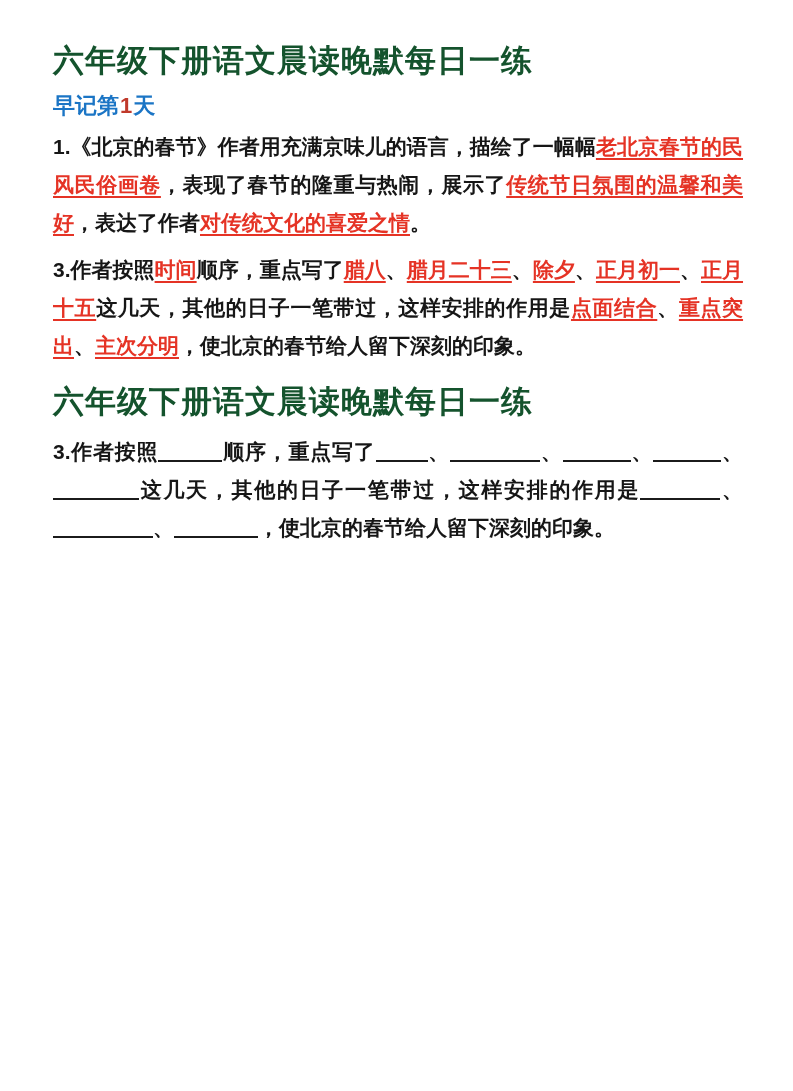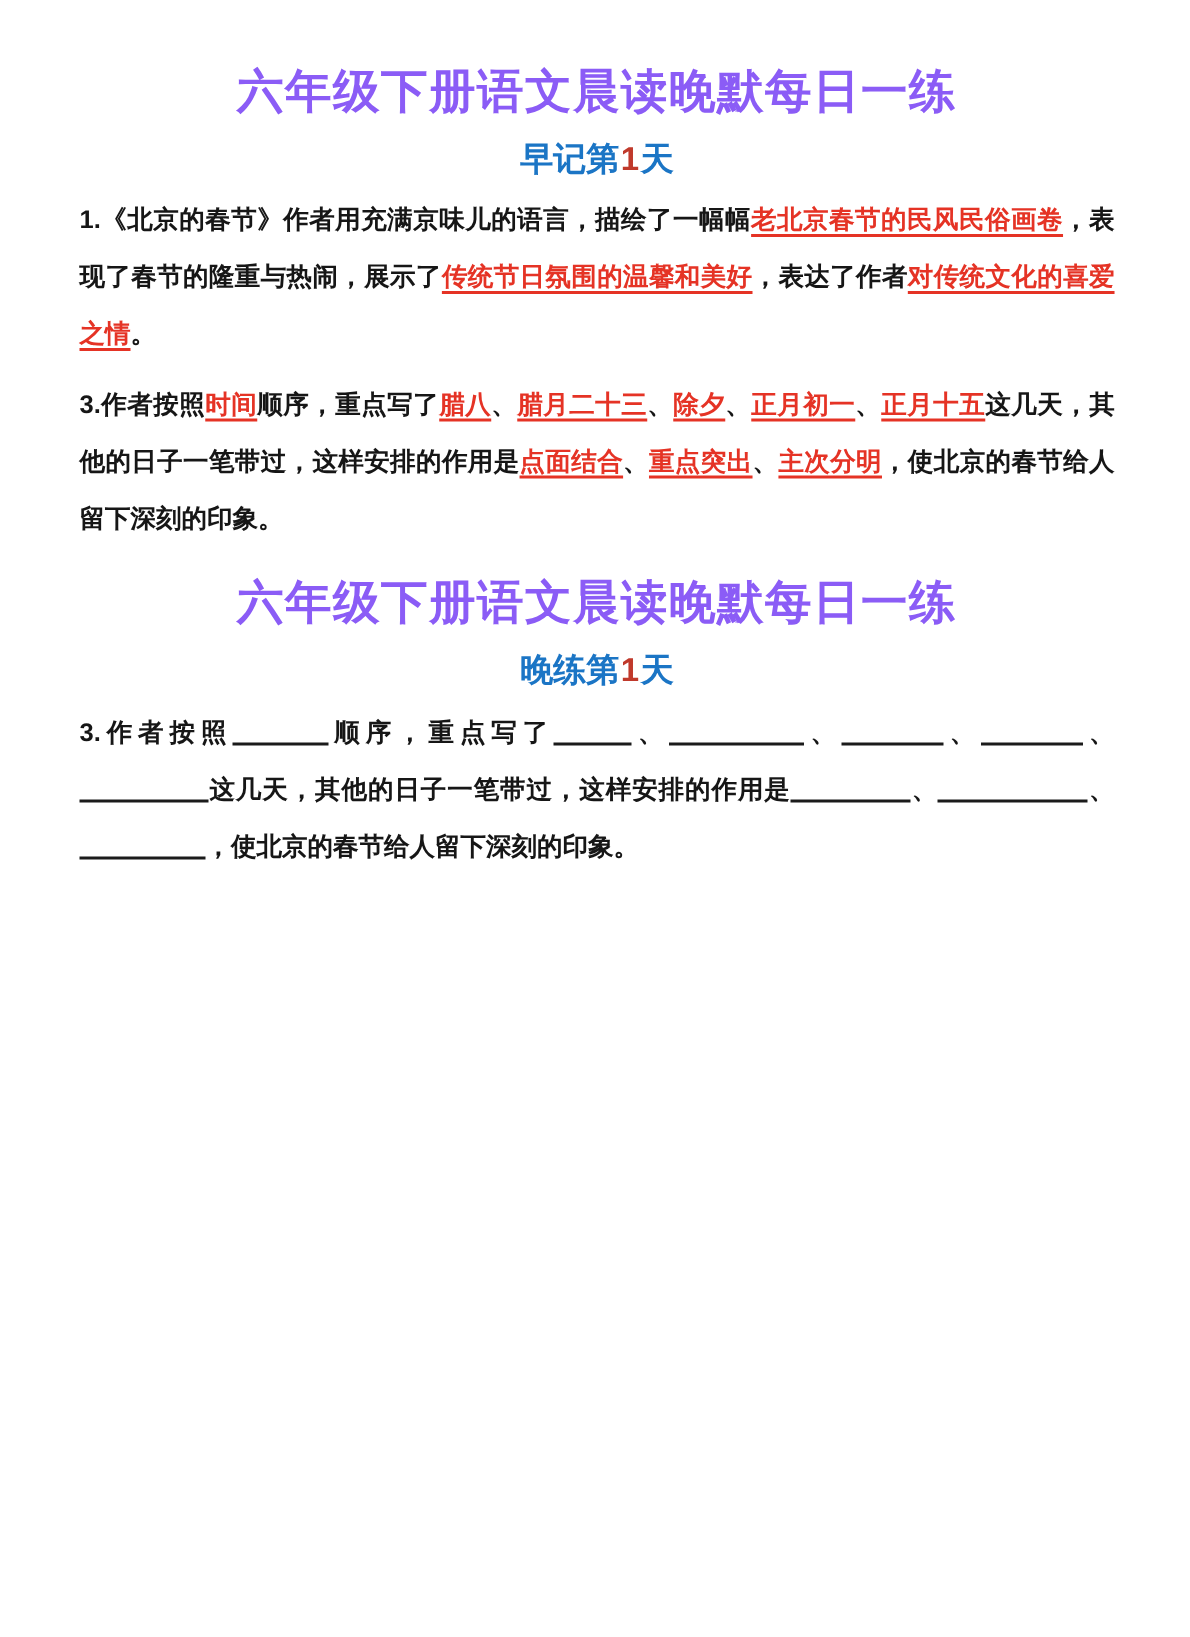--- a/index.html
+++ b/index.html
@@ -16,29 +16,29 @@
     width:793px;height:1091px;overflow:hidden;
     background:var(--page-bg);
     font-family:"Liberation Sans","DejaVu Sans",sans-serif;
     color:var(--text);
   }
   .page{width:793px;height:1091px;padding:42px 50px 0 53px;}
   .section{margin:0;}
   .section + .section{margin-top:18px;}
   .title{
     font-size:31px;font-weight:800;letter-spacing:1px;
-    text-align:center;color:#8b5cf6;margin:0 0 11px 0;line-height:1.25;
+    color:#14532d;margin:0 0 11px 0;line-height:1.25;
   }
   .subtitle{
-    text-align:center;font-size:22px;font-weight:700;
+    font-size:22px;font-weight:700;
     color:var(--blue);margin:0 0 9px 0;line-height:1.25;
   }
   .subtitle .day-num{color:var(--day-red);padding:0 1px;}
   .para{
-    font-size:17px;line-height:38px;font-weight:600;
+    font-size:21px;line-height:38px;font-weight:600;
     text-align:justify;margin:0 0 9px 0;color:var(--text);
   }
   .red{
     color:var(--red);font-weight:700;
     text-decoration:underline;
     text-decoration-thickness:2px;
     text-underline-offset:4px;
   }
   .blank{
     display:inline-block;
@@ -58,21 +58,18 @@
       <span>早记第</span><span class="day-num">1</span><span>天</span>
     </div>
     <div>
         <p class="para"><span>1.《北京的春节》作者用充满京味儿的语言，描绘了一幅幅</span><span class="red">老北京春节的民风民俗画卷</span><span>，表现了春节的隆重与热闹，展示了</span><span class="red">传统节日氛围的温馨和美好</span><span>，表达了作者</span><span class="red">对传统文化的喜爱之情</span><span>。</span></p>
         <p class="para"><span>3.作者按照</span><span class="red">时间</span><span>顺序，重点写了</span><span class="red">腊八</span><span>、</span><span class="red">腊月二十三</span><span>、</span><span class="red">除夕</span><span>、</span><span class="red">正月初一</span><span>、</span><span class="red">正月十五</span><span>这几天，其他的日子一笔带过，这样安排的作用是</span><span class="red">点面结合</span><span>、</span><span class="red">重点突出</span><span>、</span><span class="red">主次分明</span><span>，使北京的春节给人留下深刻的印象。</span></p>
       </div>
   </section>
 
   <section class="section">
     <h1 class="title">六年级下册语文晨读晚默每日一练</h1>
-    <div class="subtitle">
-      <span>晚练第</span><span class="day-num">1</span><span>天</span>
-    </div>
     <div>
         <p class="para"><span>3.作者按照</span><span class="blank" style="width: 64px;"></span><span>顺序，重点写了</span><span class="blank" style="width: 52px;"></span><span>、</span><span class="blank" style="width: 90px;"></span><span>、</span><span class="blank" style="width: 68px;"></span><span>、</span><span class="blank" style="width: 68px;"></span><span>、</span><span class="blank" style="width: 86px;"></span><span>这几天，其他的日子一笔带过，这样安排的作用是</span><span class="blank" style="width: 80px;"></span><span>、</span><span class="blank" style="width: 100px;"></span><span>、</span><span class="blank" style="width: 84px;"></span><span>，使北京的春节给人留下深刻的印象。</span></p>
       </div>
   </section>
 
 </div>
 
 </body></html>

